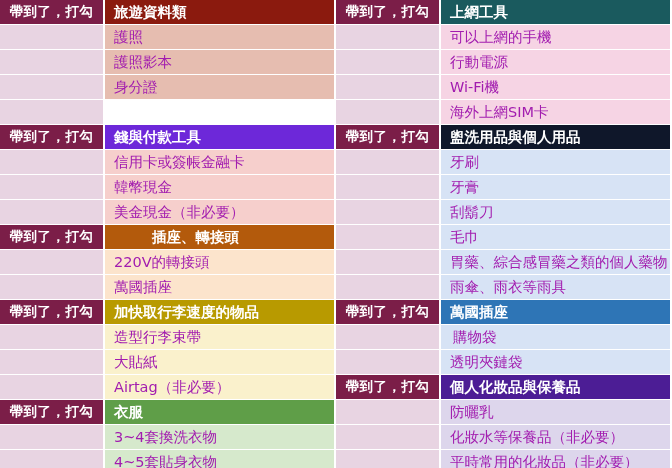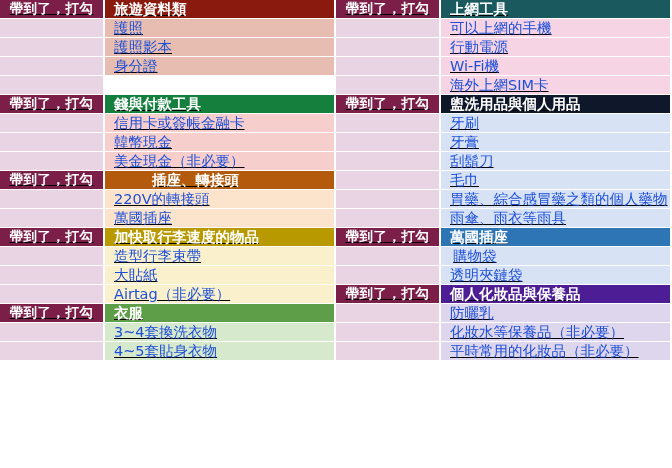--- a/index.html
+++ b/index.html
@@ -23,23 +23,22 @@
   .checklist-table {
     width: 334px;
     border-collapse: separate;
     border-spacing: 0;
     table-layout: fixed;
   }
 
   .row {
     display: flex;
     width: 334px;
-    height: 19px;
+    height: 25px;
     box-sizing: border-box;
-    text-decoration: underline;
   }
   .cell-check {
     width: 105px;
     min-width: 105px;
     box-sizing: border-box;
     border-bottom: 1px solid #ffffff;
     border-right: 2px solid #ffffff;
     display: flex;
     align-items: center;
     justify-content: center;
@@ -70,21 +69,21 @@
     color: #ffffff;
     font-weight: bold;
     font-size: 14.5px;
   }
 
   
   .row.is-item .cell-check {
     background: #E8D4E2;
   }
   .row.is-item .cell-item {
-    color: #1d4ed8;
+    color: #a21caf;
   }
 </style>
 </head>
 <body>
 
 <div id="checklist-wrap">
   <div class="checklist-table">
       <div class="row is-header">
         <div class="cell-check" style="background: rgb(123, 30, 72);">帶到了，打勾</div>
         <div class="cell-item" style="background: rgb(139, 26, 14);">旅遊資料類</div>
@@ -99,21 +98,21 @@
       </div>
       <div class="row is-item">
         <div class="cell-check" style="background: rgb(232, 212, 226);"></div>
         <div class="cell-item" style="background: rgb(230, 189, 176);">身分證</div>
       </div>
       <div class="row is-item">
         <div class="cell-check" style="background: rgb(232, 212, 226);"></div>
       </div>
       <div class="row is-header">
         <div class="cell-check" style="background: rgb(123, 30, 72);">帶到了，打勾</div>
-        <div class="cell-item" style="background: #15803d;">錢與付款工具</div>
+        <div class="cell-item" style="background: #6d28d9;">錢與付款工具</div>
       </div>
       <div class="row is-item">
         <div class="cell-check" style="background: rgb(232, 212, 226);"></div>
         <div class="cell-item" style="background: rgb(246, 207, 204);">信用卡或簽帳金融卡</div>
       </div>
       <div class="row is-item">
         <div class="cell-check" style="background: rgb(232, 212, 226);"></div>
         <div class="cell-item" style="background: rgb(246, 207, 204);">韓幣現金</div>
       </div>
       <div class="row is-item">

